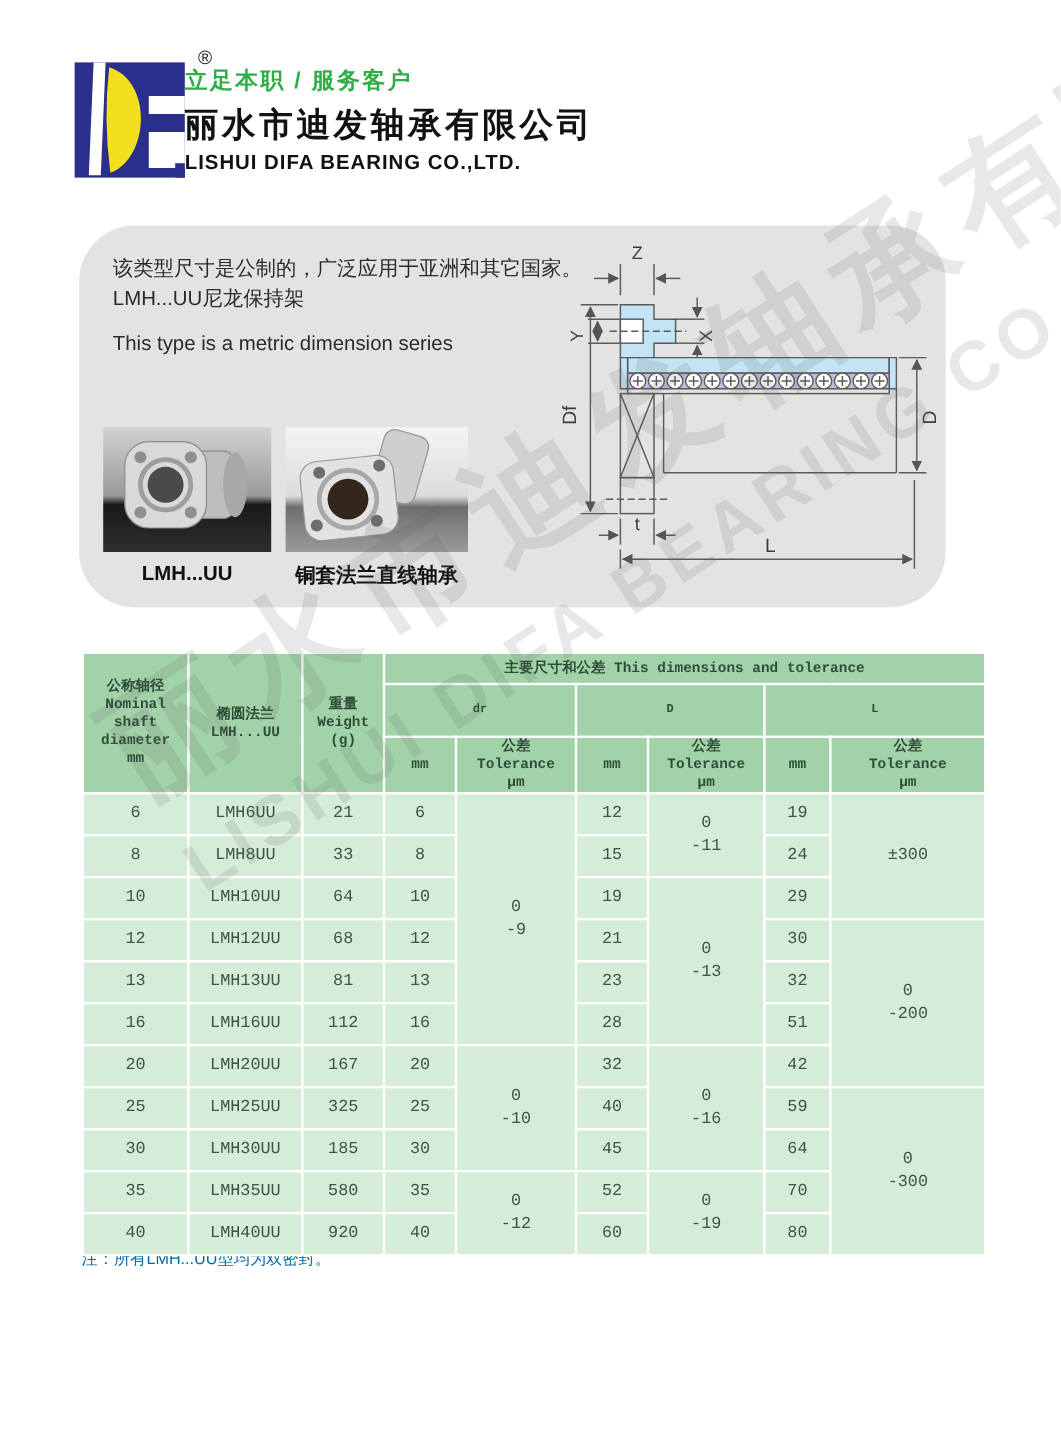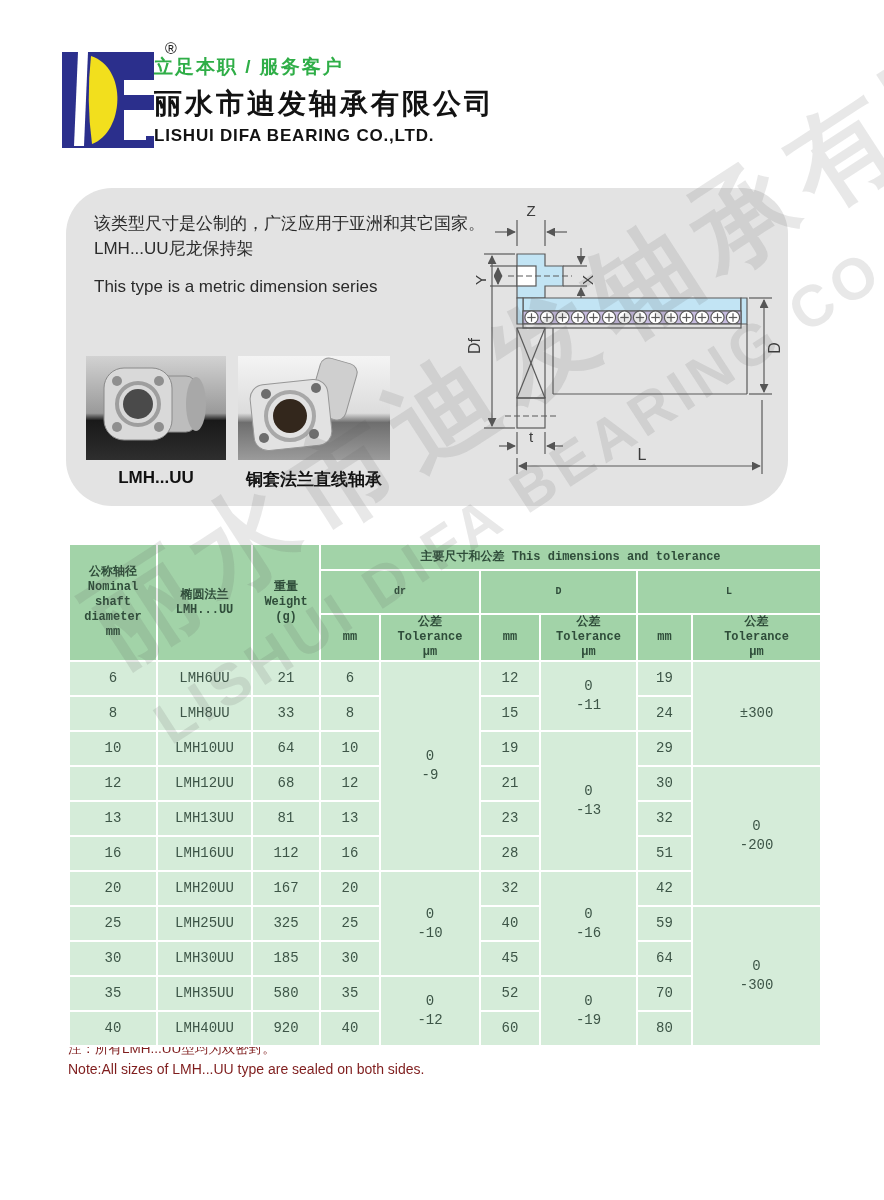--- a/index.html
+++ b/index.html
@@ -45,21 +45,21 @@
   table.spec th, table.spec td { border:2px solid #fff; text-align:center; vertical-align:middle; white-space:pre-line; }
   table.spec th { background:#a2d3a8; color:#2f4d3a; font-size:12px; font-weight:bold; line-height:1.25; }
   tr.h1 th { height:26px; }
   tr.h2 th { height:44px; font-size:10px; }
   tr.h3 th { height:40px;text-align:center; }
   th.major { font-size:13px; }
   th.flange { font-size:13px; }
   table.spec td { background:#d5ecd9; color:#3d5547; font-size:14px; height:35px; line-height:1.35; }
 
   
-  .notes { position:absolute; left:68px; top:1040px; color:#7f1d1d; }
+  .notes { position:absolute; left:68px; top:1040px; color:#0369a1; }
   .note-cn { font-size:13.5px; }
   .note-en { font-size:14px; margin-top:3px; }
 
   svg text { font-family:"Liberation Sans","DejaVu Sans",sans-serif; }
 </style>
 </head>
 <body>
 
 <div class="page">
 
@@ -401,16 +401,15 @@
       <div class="wm-en">LISHUI DIFA BEARING CO.,LTD.</div>
     </div>
     <svg class="ghost-logo" width="230" height="240" viewBox="0 0 96 100">
       <rect x="0" y="2" width="92" height="96" fill="#ffffff" opacity="0.55"></rect>
       <path d="M29,6 Q24,50 30,94 C62,82 66,18 29,6 Z" fill="#dfeede"></path>
     </svg>
   </div>
 
   <div class="notes">
     <div class="note-cn">注：所有LMH...UU型均为双密封。</div>
-    <div class="note-en">Note:All sizes of LMH...UU type are sealed on both sides.</div>
   </div>
 
 </div>
 
 </body></html>

